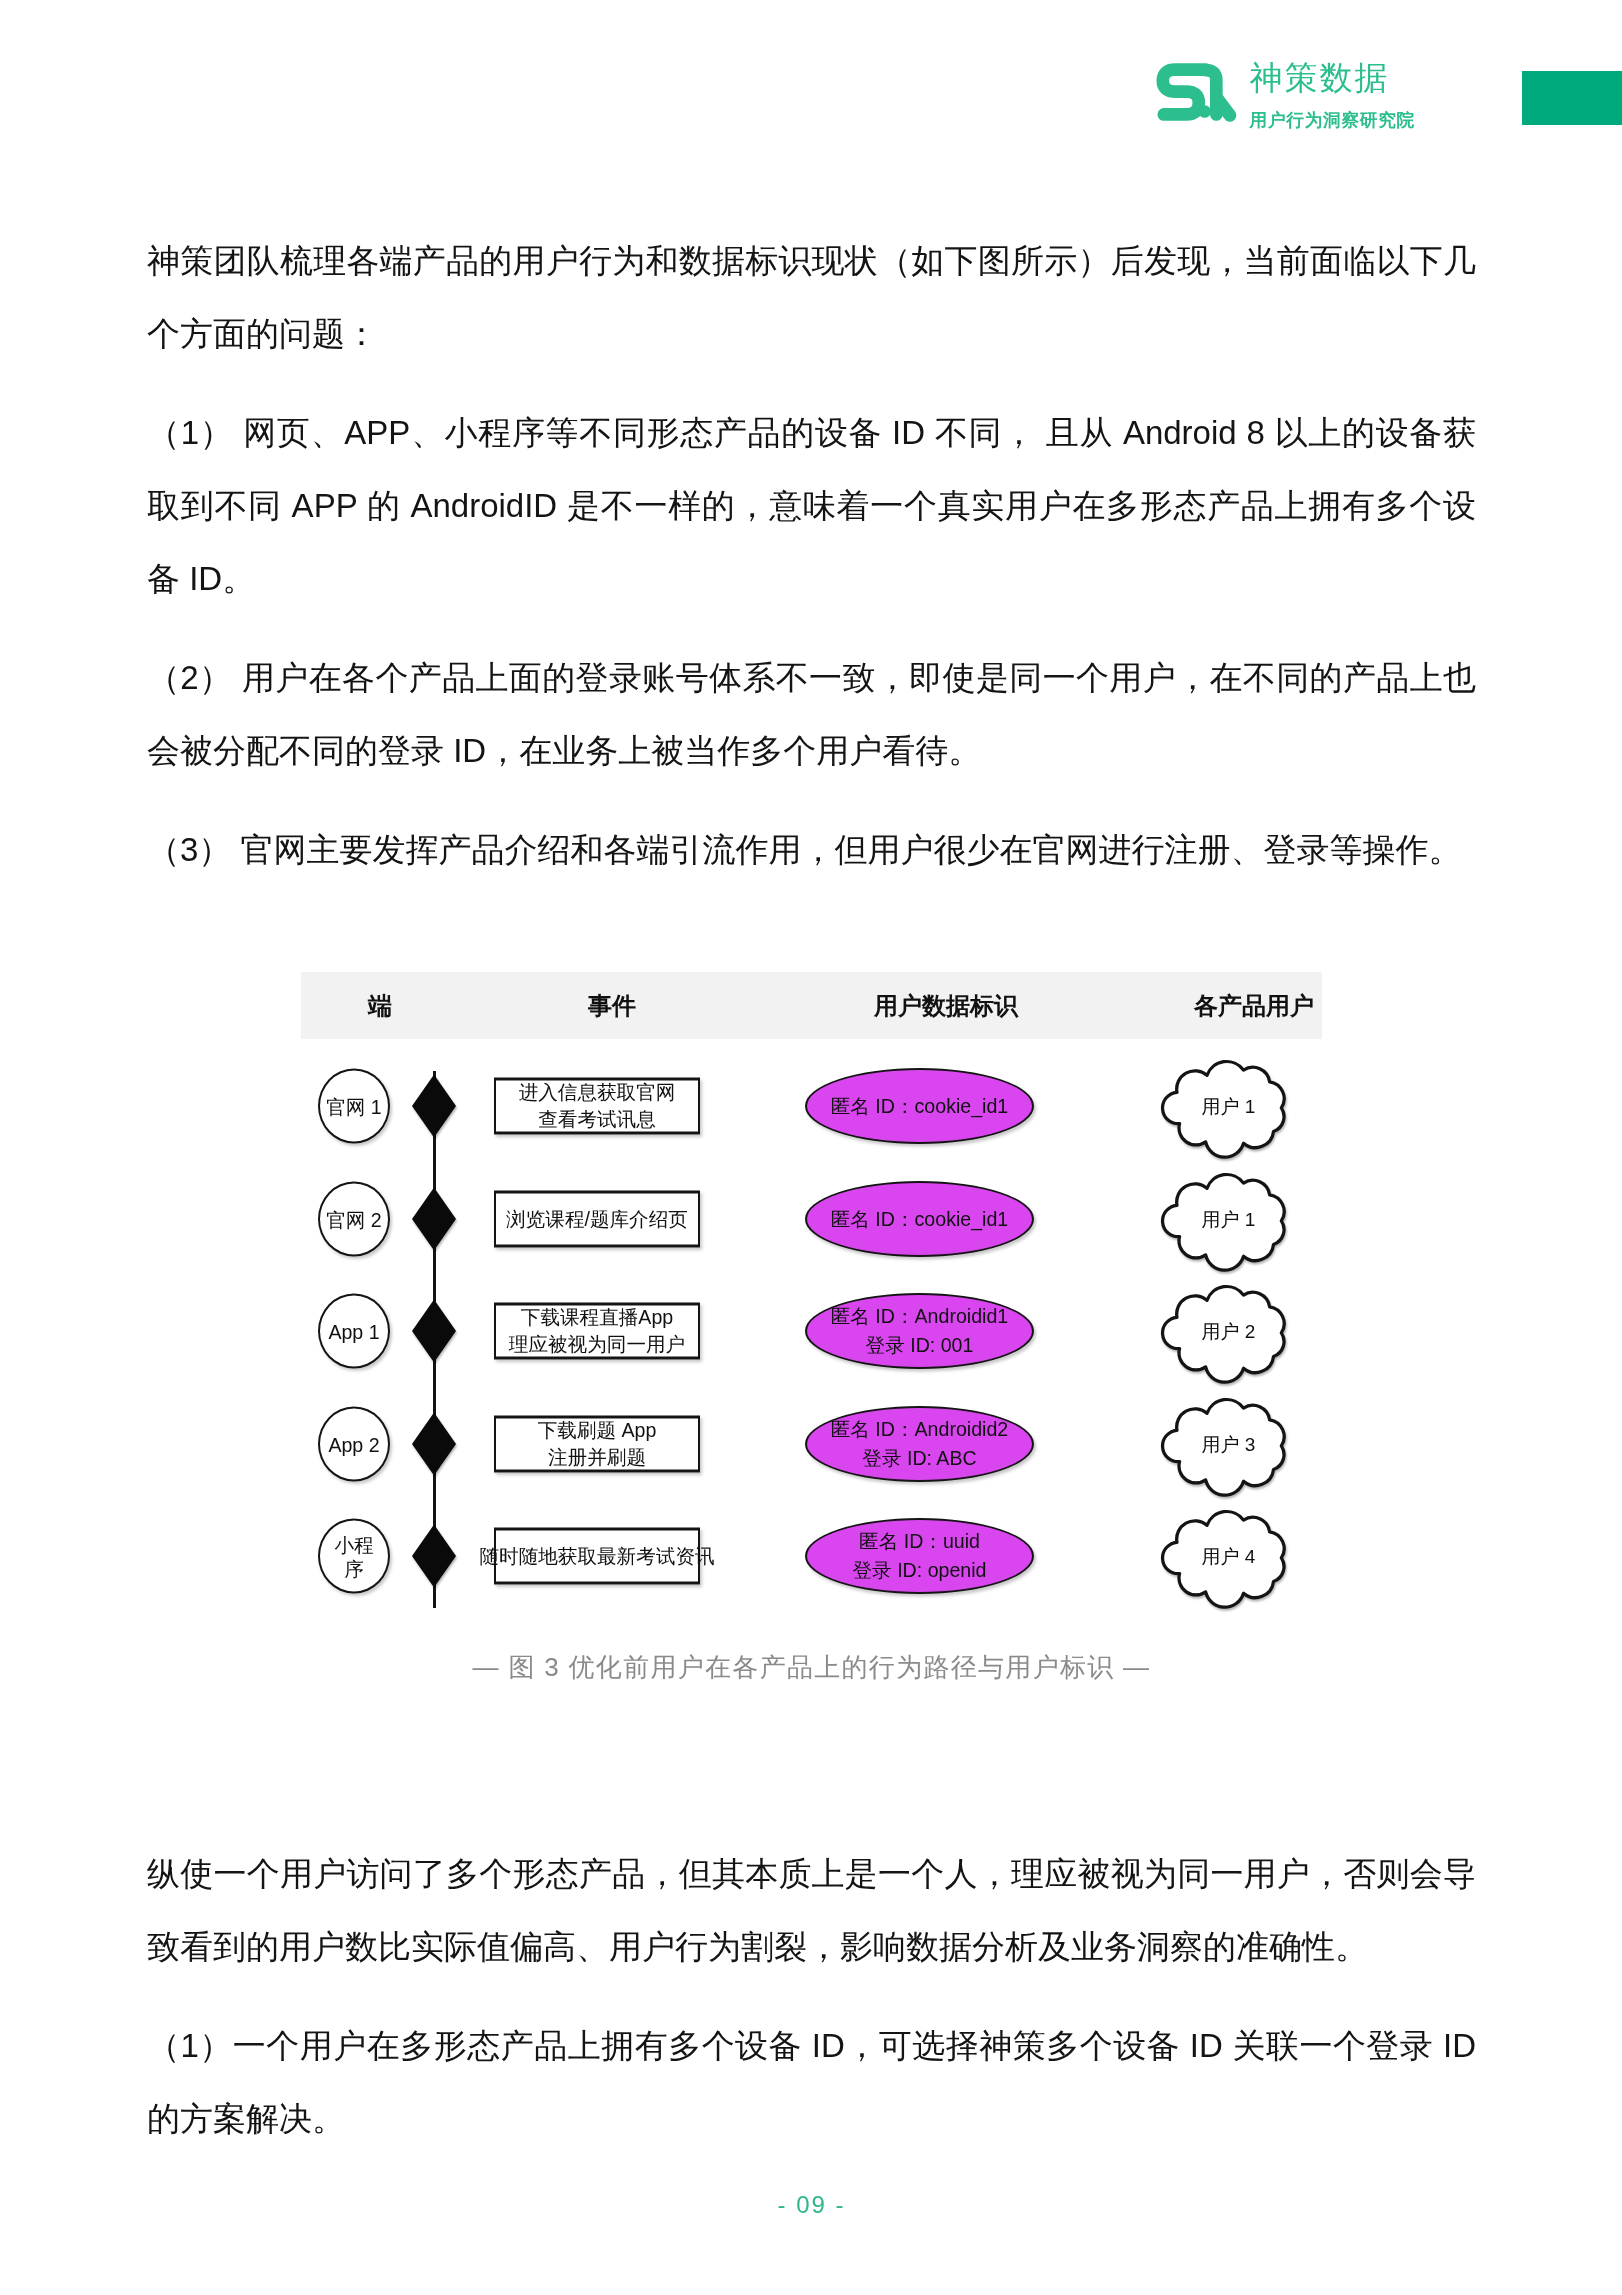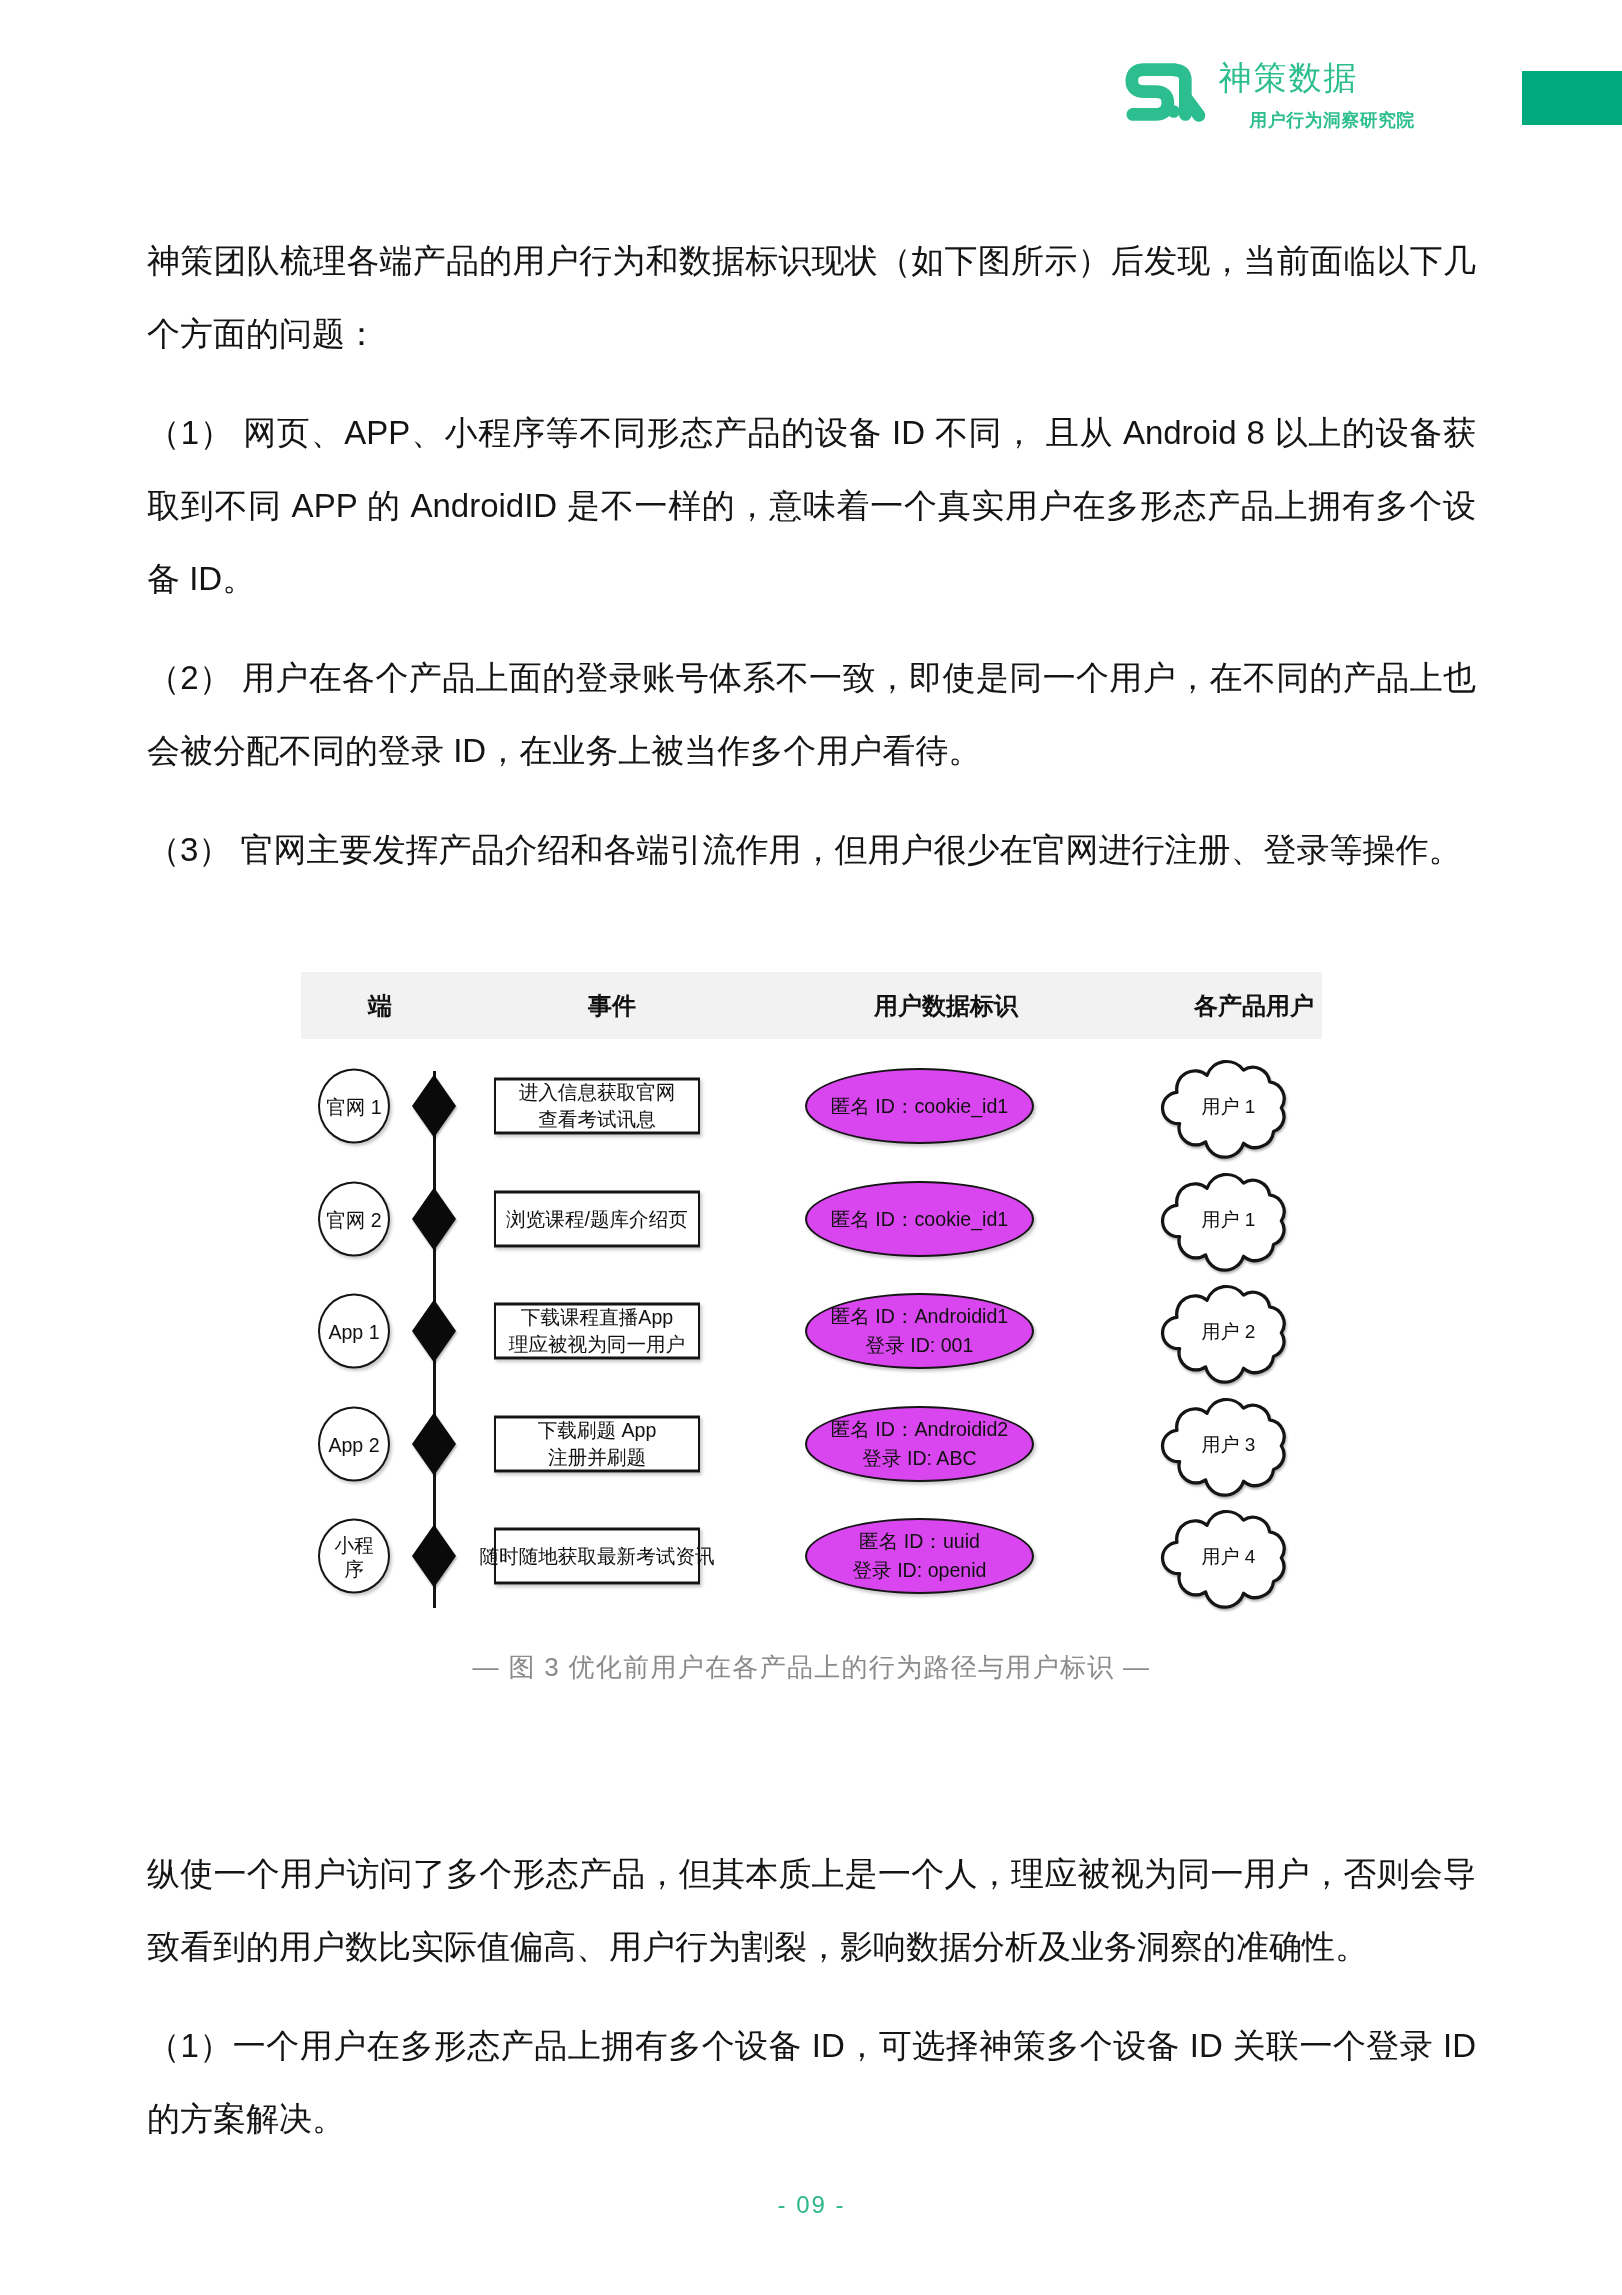--- a/index.html
+++ b/index.html
@@ -10,21 +10,21 @@
     color:#1a1a1a; overflow:hidden;
   }
   .page { position:absolute; inset:0; background:#fff; }
 
   
   .corner-block { position:absolute; top:71px; right:0; width:101px; height:54px; }
   .logo { position:absolute; top:56px; right:208px; display:flex; align-items:center; gap:13px; }
   .logo-mark { width:90px; height:73px; }
   .logo-text { display:flex; flex-direction:column; gap:6.5px; }
   .logo-title { font-size:33px; font-weight:400; letter-spacing:2px; }
-  .logo-subtitle { font-size:17.7px; font-weight:700; letter-spacing:0.7px;margin-left:31px; }
+  .logo-subtitle { font-size:17.7px; font-weight:700; letter-spacing:0.7px; }
 
   
   .textblock { position:absolute; left:147px; right:147px; }
   .textblock.top { top:224px; }
   .textblock.bottom { top:1837px; }
   .textblock p {
     font-size:33px; line-height:73px; text-align:justify;
     margin-bottom:26px; color:#141414; word-break:break-all;
   }
   .section-heading { position:absolute; left:147px; top:1754px; font-size:31px; font-weight:700; color:#000; }

